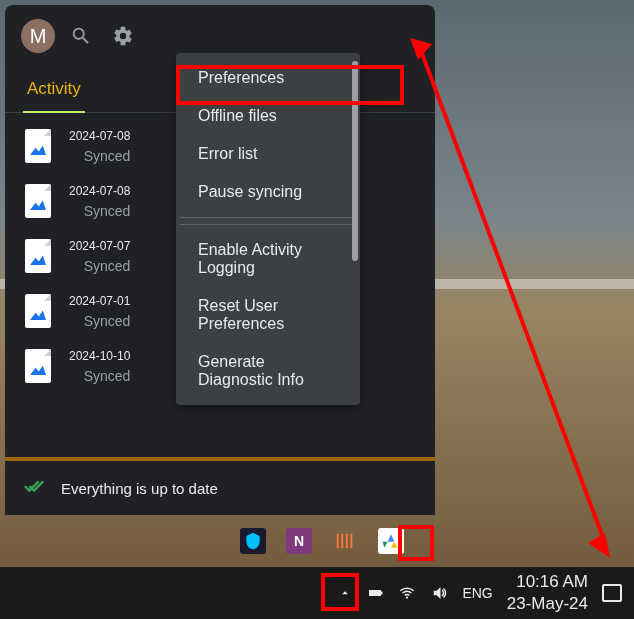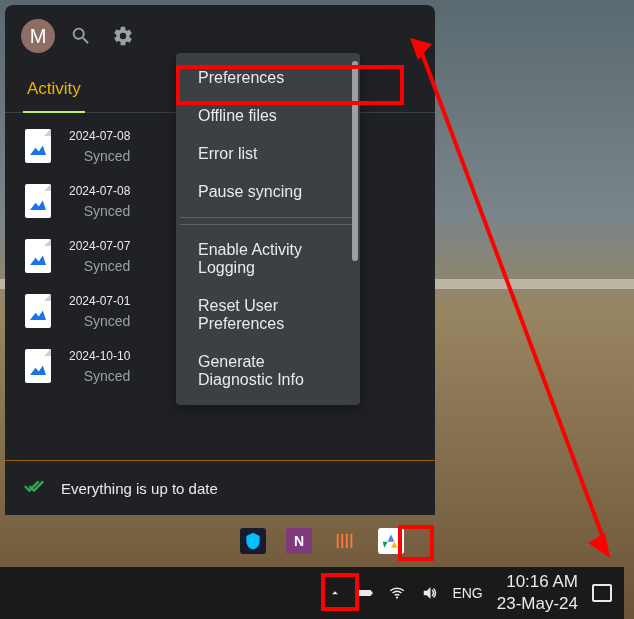--- a/index.html
+++ b/index.html
@@ -89,21 +89,21 @@
   border-style: solid;
   border-color: transparent transparent #d0d0d0 transparent;
 }
 .file-meta { display: flex; flex-direction: column; gap: 5px; }
 .file-date { font-size: 12px; color: #e8eaed; font-weight: 500; }
 .file-status { font-size: 14px; color: #9aa0a6; text-align: right; }
 .status-bar {
   position: absolute; bottom: 0; left: 0; right: 0;
   display: flex; align-items: center; gap: 16px;
   padding: 14px 18px;
-  border-top: 1px solid #a16207;
+  border-top: 4px solid #a16207;
 }
 .status-bar svg { width: 22px; height: 22px; }
 .status-text { font-size: 15px; font-weight: 500; }
 
 .dropdown {
   position: absolute;
   left: 176px; top: 53px;
   width: 184px;
   background: #3c4043;
   border-radius: 4px;
@@ -170,21 +170,21 @@
   width: 26px; height: 26px;
   display: flex; align-items: center; justify-content: center;
 }
 .tb-vpn { background: #1a1a2e; border-radius: 3px; }
 .tb-note { background: #80397b; border-radius: 3px; color: #fff; font-weight: bold; font-size: 14px; }
 .tb-wave { }
 .tb-drive { background: #fff; border-radius: 3px; }
 
 .systray {
   position: absolute;
-  bottom: 0; left: 0; right: 10px;
+  bottom: 0; left: 0; right: 0;
   height: 52px;
   background: #1a1a1a;
   display: flex;
   align-items: center;
   justify-content: flex-end;
   padding: 0 12px 0 0;
   gap: 14px;
   z-index: 8;
 }
 .systray-left { flex: 1; }

